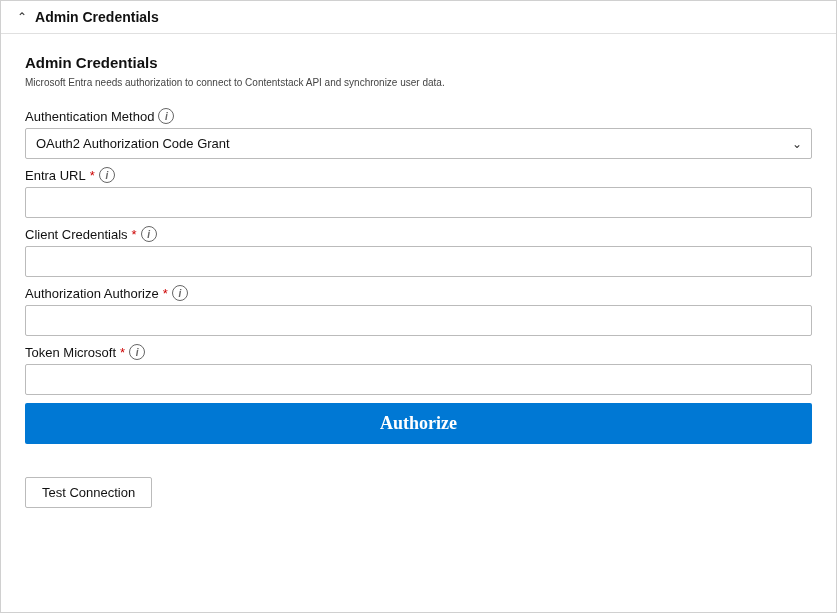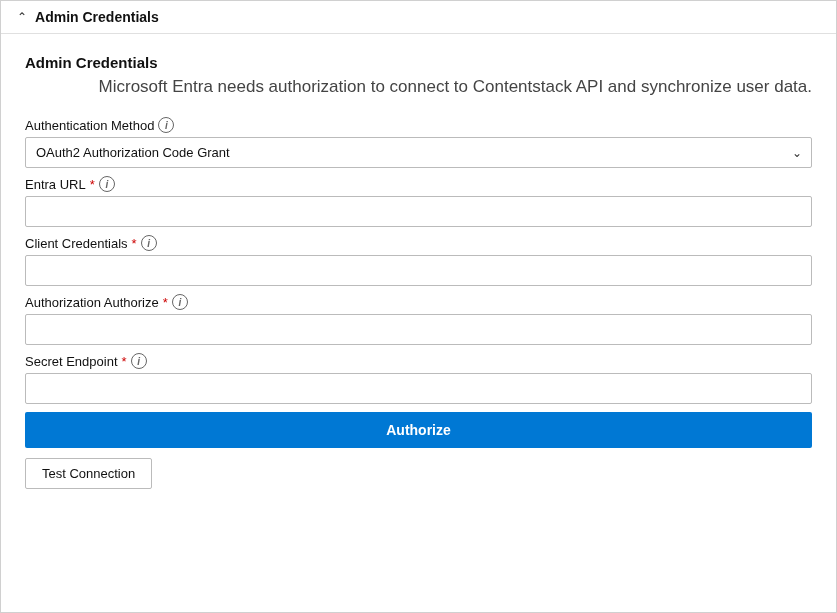--- a/index.html
+++ b/index.html
@@ -49,24 +49,23 @@
     }
 
     .section-title {
       font-size: 15px;
       font-weight: 600;
       color: #111;
       margin-bottom: 6px;
     }
 
     .section-description {
-      font-size: 17px;
+      font-size: 10px;
       color: #444;
       margin-bottom: 20px;
-      text-align: right;
     }
 
     .field-group {
       margin-bottom: 8px;
     }
 
     .field-label {
       font-size: 13px;
       color: #111;
       margin-bottom: 4px;
@@ -133,34 +132,36 @@
       outline: none;
     }
 
     .authorize-btn {
       width: 100%;
       padding: 10px;
       background: #0078d4;
       color: #fff;
       border: none;
       border-radius: 2px;
-      font-size: 14px;
+      font-size: 18px;
       font-weight: 600;
       cursor: pointer;
       margin-bottom: 10px;
+      font-family: Liberation Serif, serif;
     }
 
     .test-connection-btn {
       padding: 7px 16px;
       background: #fff;
       color: #111;
       border: 1px solid #bbb;
       border-radius: 2px;
       font-size: 13px;
       cursor: pointer;
+      margin-top: 23px;
     }
 
     .password-dot {
       letter-spacing: 2px;
     }
   </style>
 </head>
 <body>
 
 <div class="container">
@@ -215,21 +216,21 @@
         <span>Authorization Authorize</span>
         <span class="required-star">*</span>
         <span class="info-icon">i</span>
       </div>
       <input class="field-input" type="text" value="" style="">
     </div>
 
     
     <div class="field-group">
       <div class="field-label">
-        <span>Secret Endpoint</span>
+        <span>Token Microsoft</span>
         <span class="required-star">*</span>
         <span class="info-icon">i</span>
       </div>
       <input class="field-input" type="text" value="" style="">
     </div>
 
     
     <button class="authorize-btn">Authorize</button>
 
     

